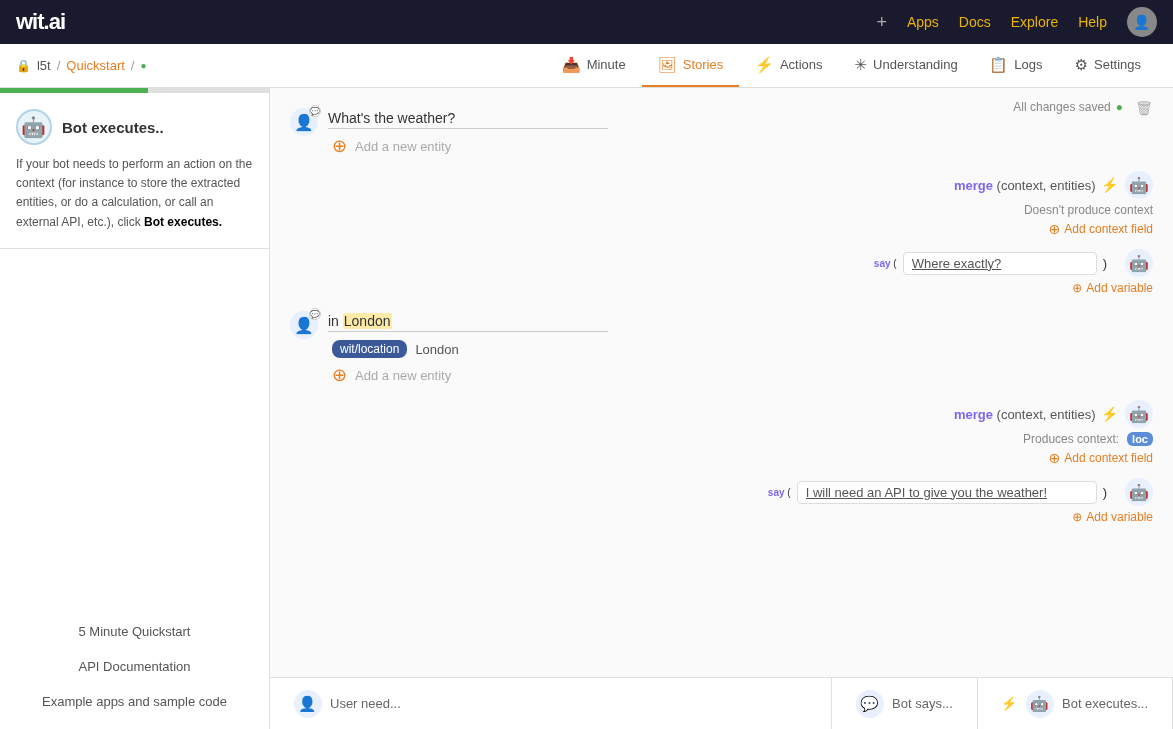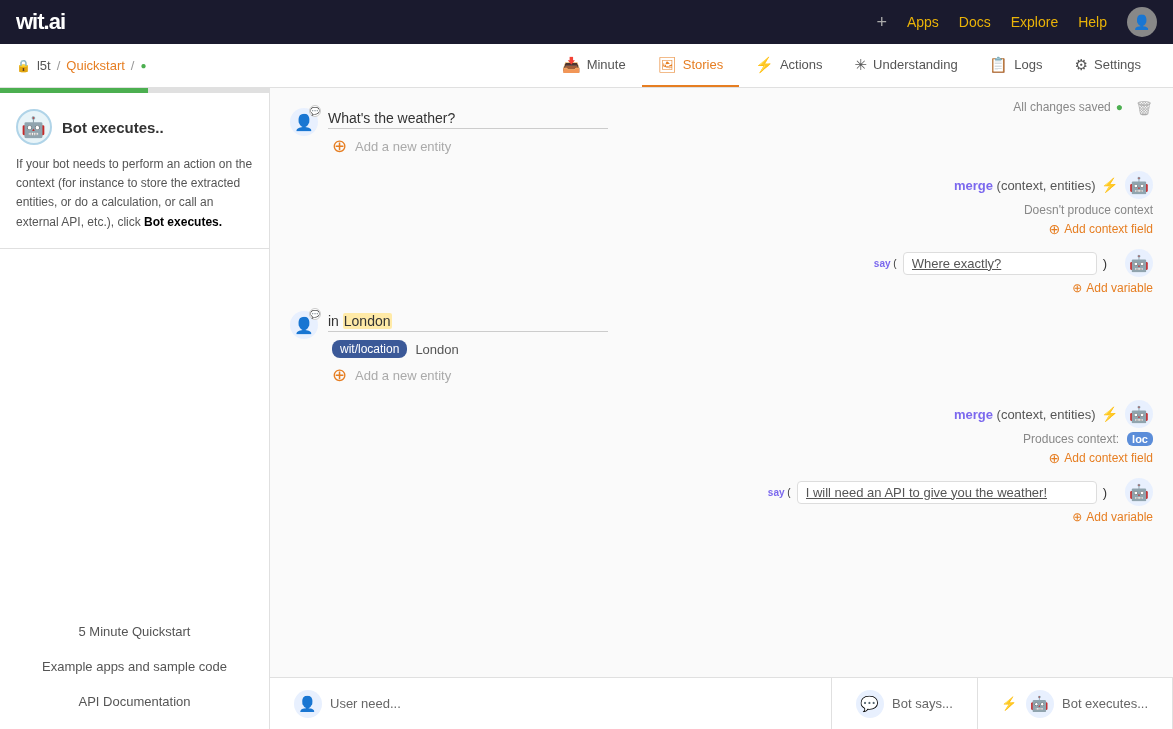--- a/index.html
+++ b/index.html
@@ -478,22 +478,22 @@
       <div class="bot-executes-header">
         <div class="bot-avatar">🤖</div>
         <span class="bot-executes-title">Bot executes..</span>
       </div>
       <p class="bot-executes-desc">
         <span>If your bot needs to perform an action on the context (for instance to store the extracted entities, or do a calculation, or call an external API, etc.), click </span><strong>Bot executes.</strong>
       </p>
     </div>
     <div class="sidebar-bottom">
       <a class="sidebar-link">5 Minute Quickstart</a>
+      <a class="sidebar-link">API Documentation</a>
       <a class="sidebar-link">Example apps and sample code</a>
-      <a class="sidebar-link">API Documentation</a>
     </div>
   </div>
 
   <div class="main-content">
     <span class="save-status">
       <span>All changes saved</span>
       <span class="dot">●</span>
     </span>
     <span class="trash-icon">🗑</span>
 

